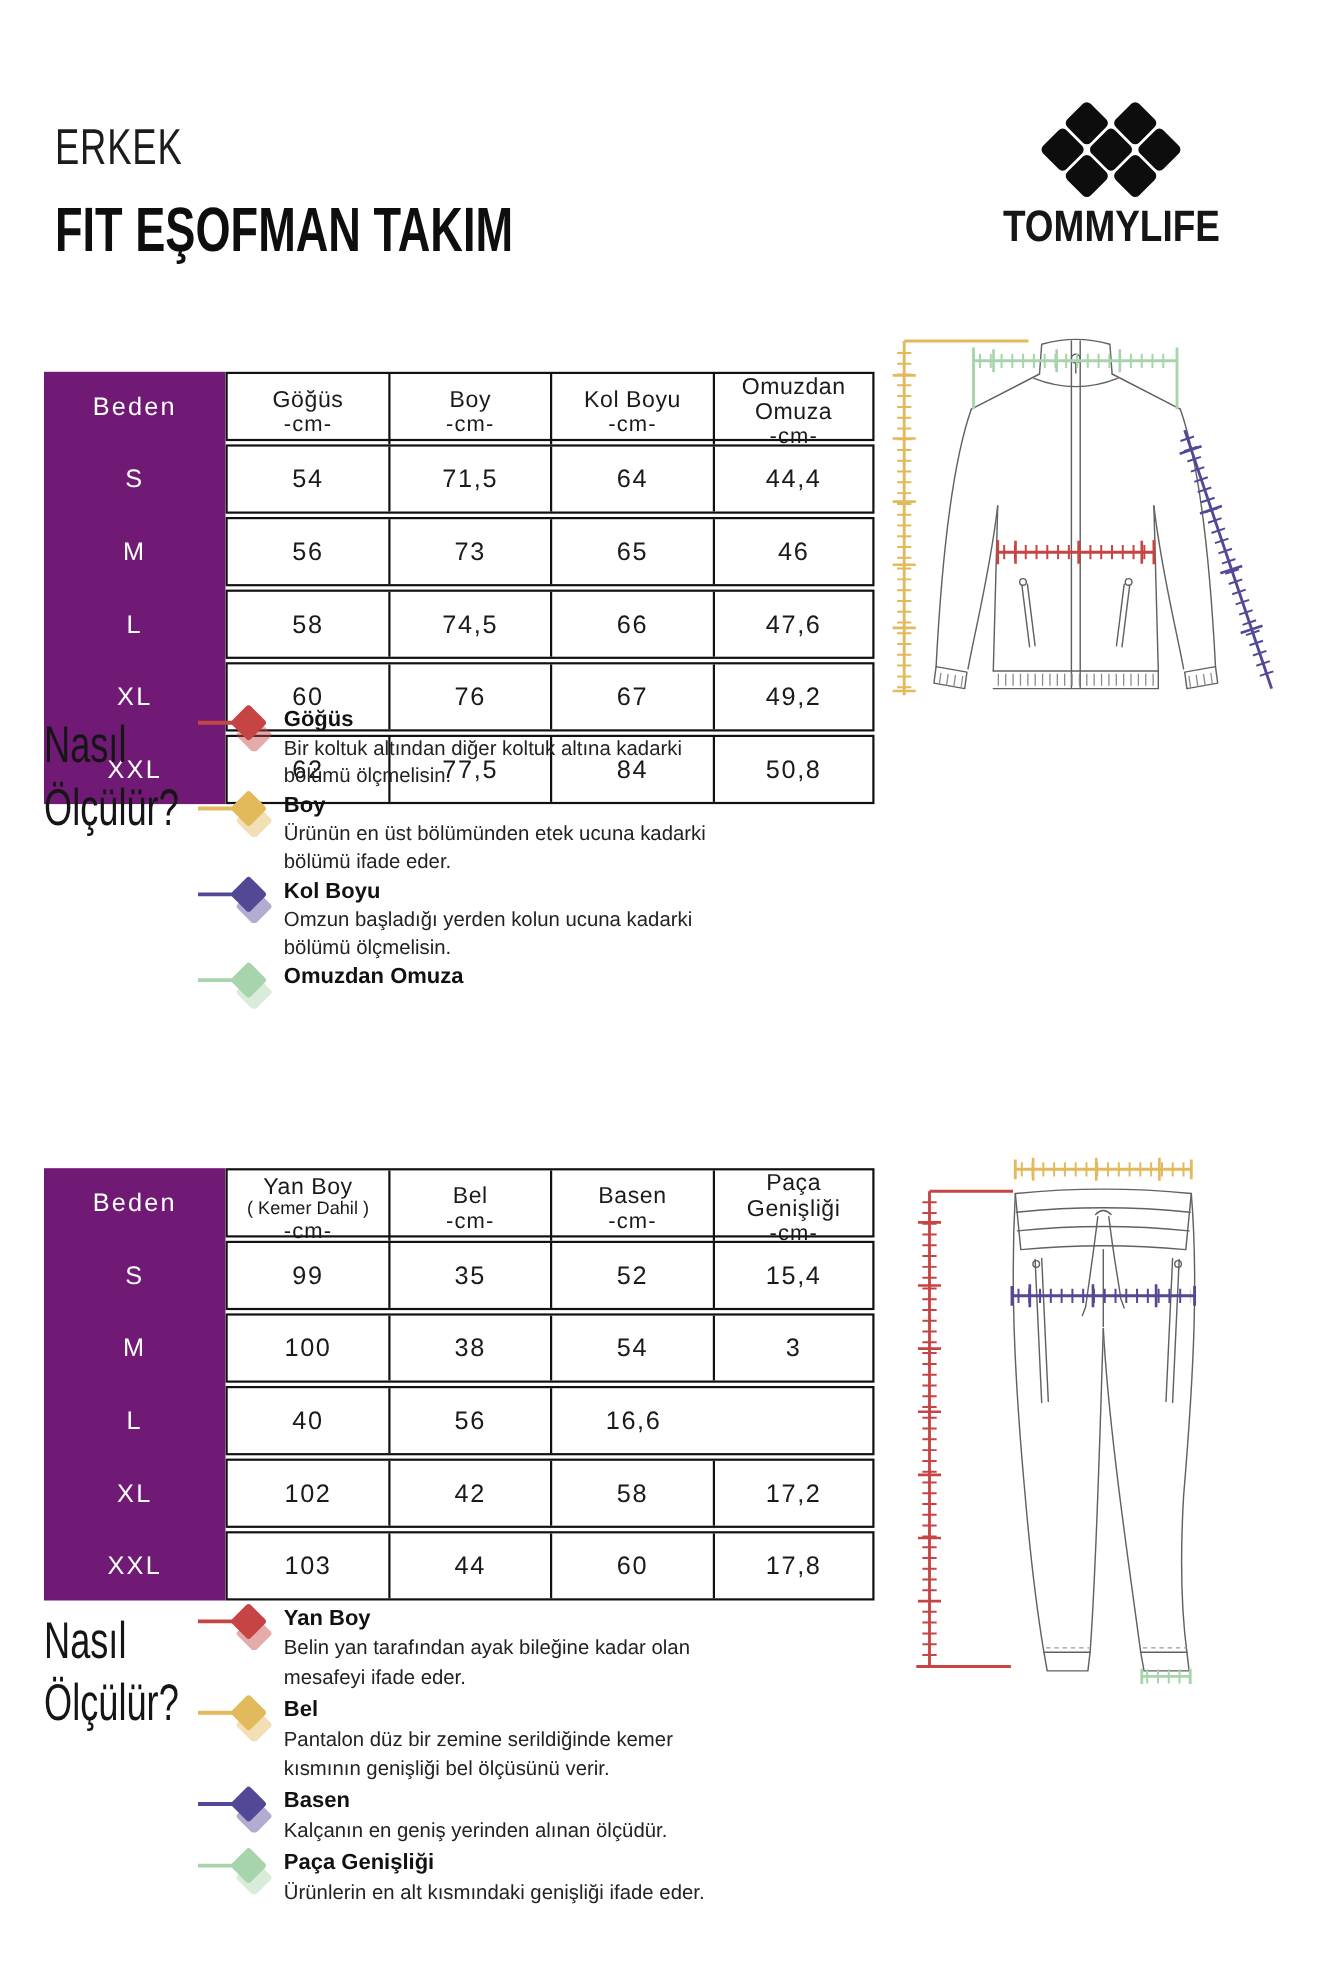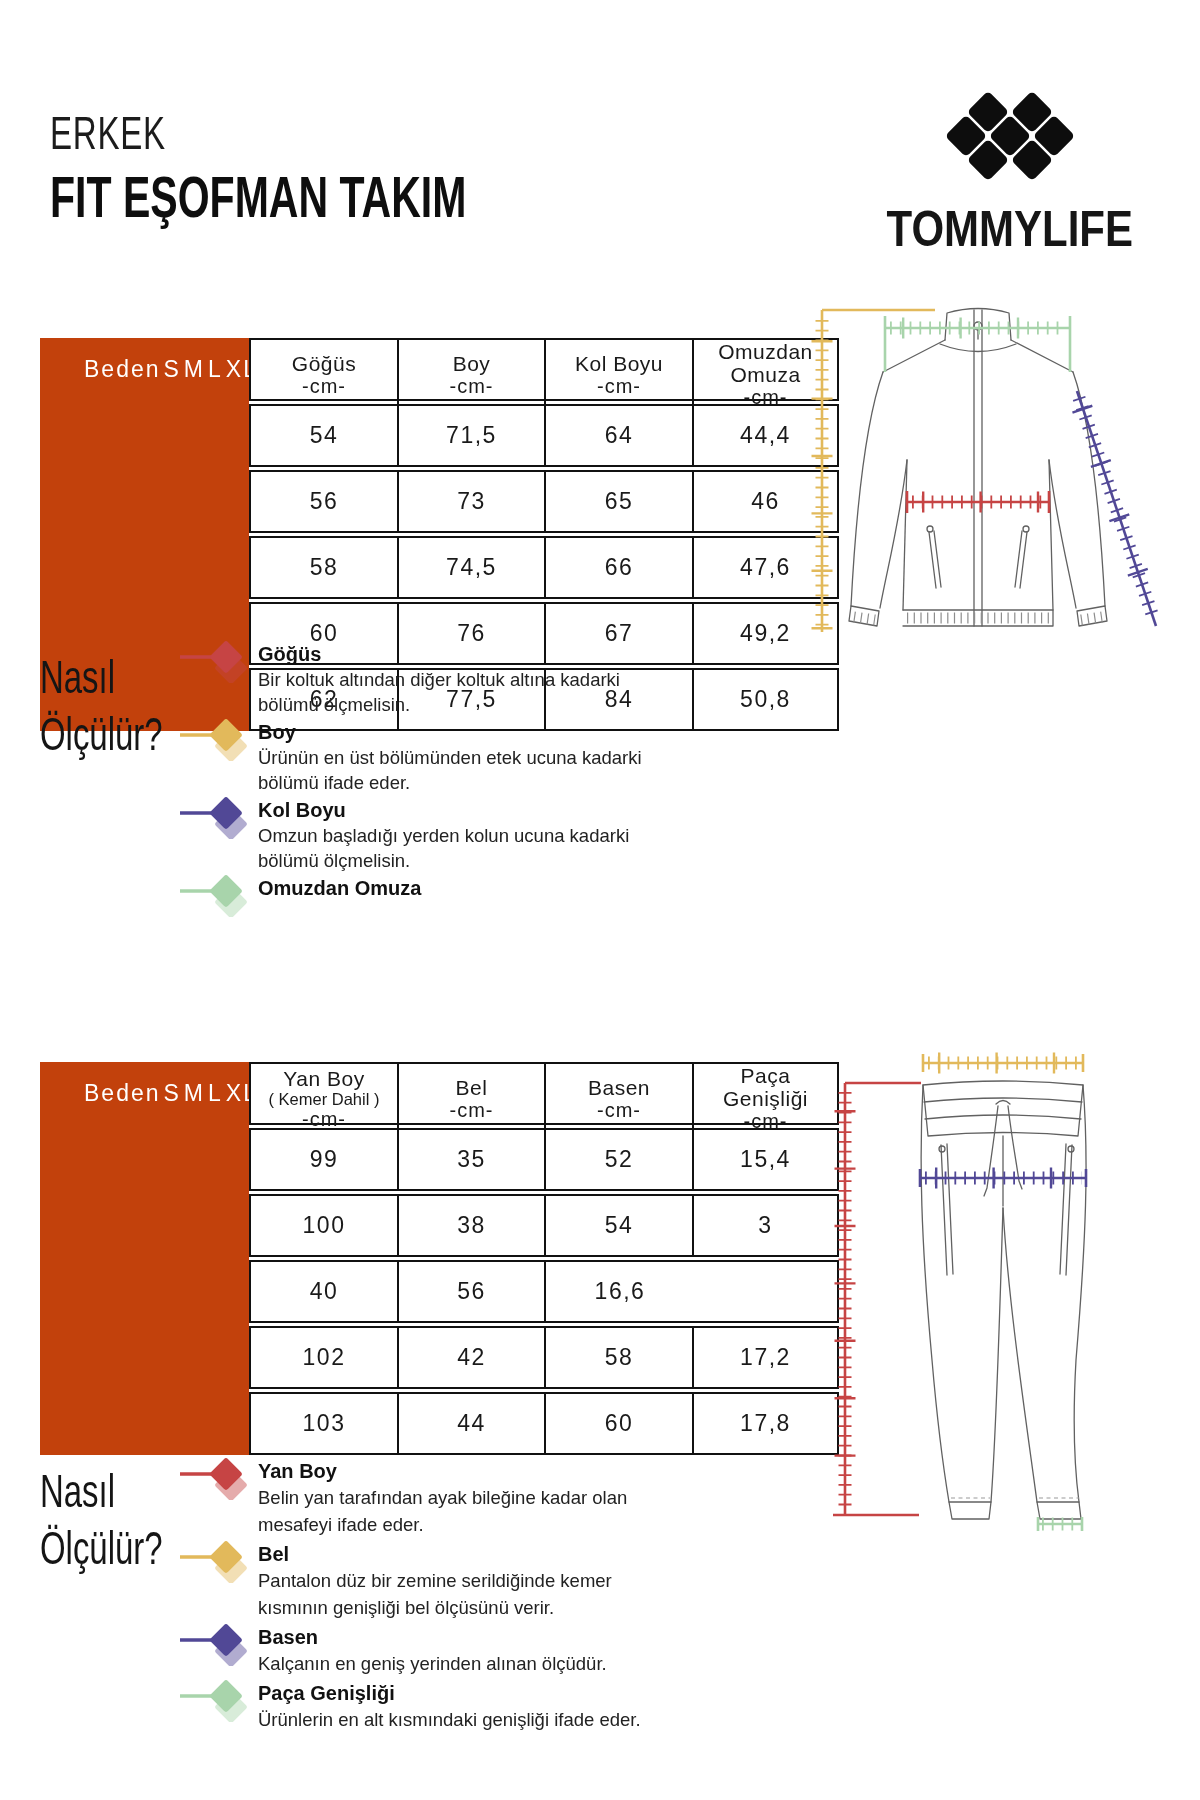--- a/index.html
+++ b/index.html
@@ -4,27 +4,27 @@
 <style>
   html,body{margin:0;padding:0;background:#fff;}
   #page{position:relative;width:1200px;height:1800px;background:#ffffff;overflow:hidden;
         font-family:"Liberation Sans",sans-serif;color:#161616;}
 
   .abs{position:absolute;}
   .cond{display:inline-block;transform:scaleX(0.72);transform-origin:0 50%;white-space:nowrap;}
 
   
   .title1{left:50px;top:106px;font-size:46px;font-weight:400;letter-spacing:1px;color:#1c1c1c;}
-  .title2{left:50px;top:164px;font-size:57px;font-weight:700;letter-spacing:0px;color:#0e0e0e;text-align:right;}
-  .brand-text{left:850px;top:200px;width:320px;text-align:center;font-size:50px;font-weight:700;}
+  .title2{left:50px;top:176px;font-size:57px;font-weight:700;letter-spacing:0px;color:#0e0e0e;text-align:right;}
+  .brand-text{left:850px;top:184px;width:320px;text-align:center;font-size:40px;font-weight:700;}
   .brand-text .cond{transform:scaleX(0.84);transform-origin:50% 50%;}
 
   
   .size-table{position:absolute;display:flex;}
-  .st-sizes{width:165px;background:#c2410c;display:flex;flex-direction:row;gap:3px;flex:none;padding-left:44px;}
+  .st-sizes{width:165px;background:#701a75;display:flex;flex-direction:column;gap:3px;flex:none;}
   .st-size{height:63px;display:flex;align-items:center;justify-content:center;
            color:#fff;font-size:23px;letter-spacing:2px;}
   .st-rows{display:flex;flex-direction:column;gap:3px;width:590px;}
   .st-row{box-sizing:border-box;height:63px;border:2px solid #111;background:#fff;
           display:grid;grid-template-columns:148px 147px 148px 1fr;}
   .st-cell{border-right:2px solid #111;display:flex;flex-direction:column;
            align-items:center;justify-content:center;font-size:23px;letter-spacing:1.5px;color:#1a1a1a;}
   .st-cell:last-child{border-right:none;}
   .h-label{display:block;font-size:21px;line-height:23px;letter-spacing:0.5px;text-align:center;}
   .h-sub{display:block;font-size:16.5px;line-height:18px;letter-spacing:0px;}

